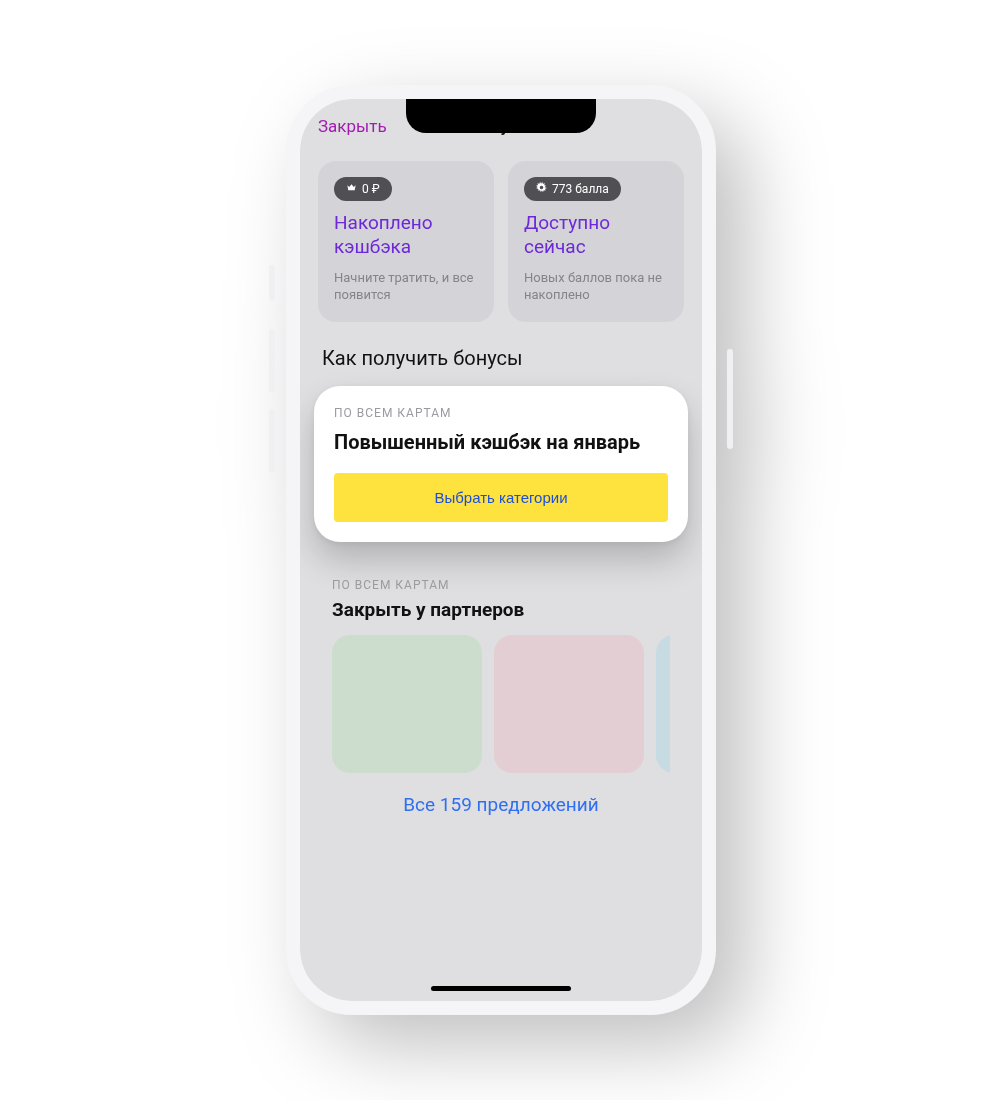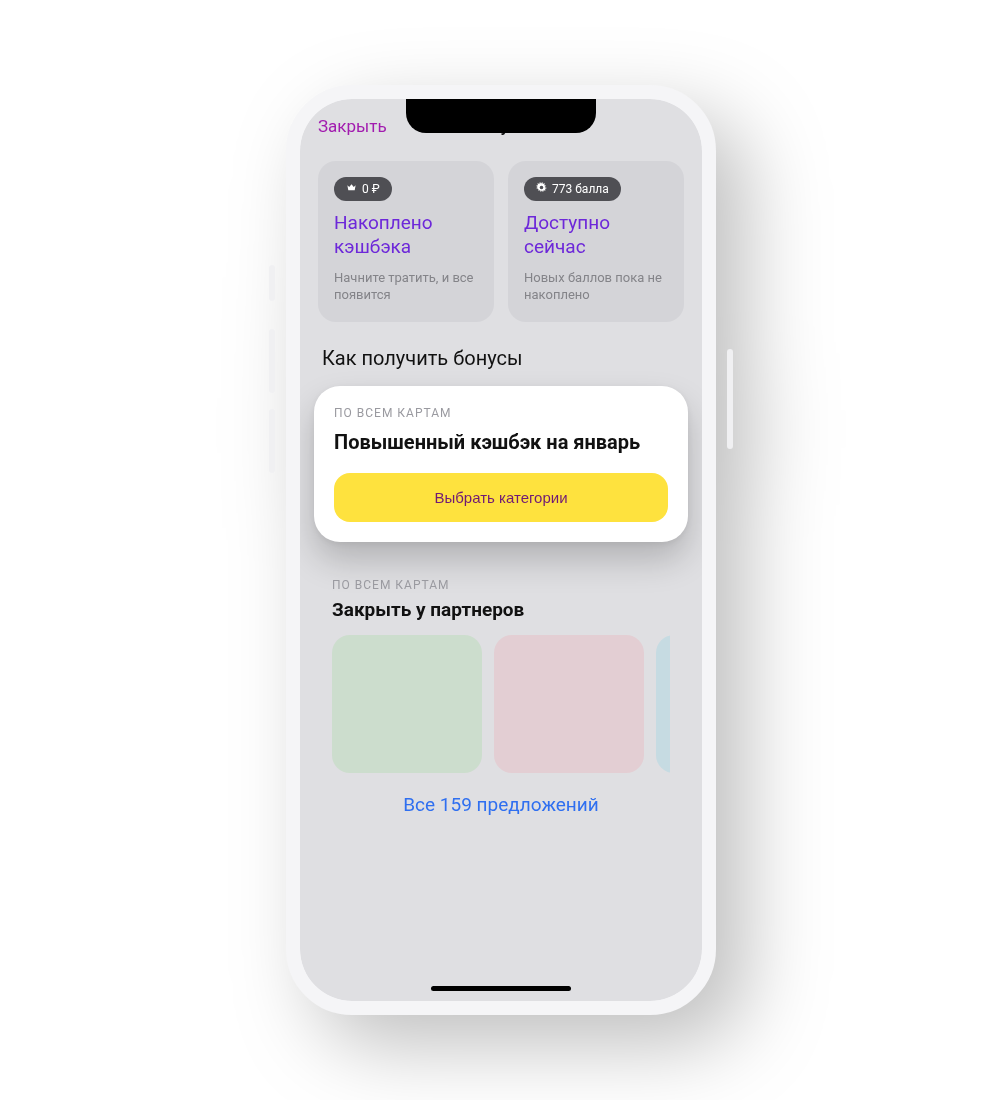--- a/index.html
+++ b/index.html
@@ -129,25 +129,25 @@
     font-size: 20px;
     font-weight: 700;
     color: #111;
     line-height: 1.25;
     margin-bottom: 18px;
   }
   .promo-btn {
     width: 100%;
     background: #fee23e;
     border: none;
-    border-radius: 16px;
+    border-radius: 4px;
     padding: 16px 10px;
     font-size: 15px;
     font-weight: 500;
-    color: #701a75;
+    color: #1d4ed8;
     cursor: pointer;
   }
 
   .partners {
     margin: 0 14px 0 14px;
     border-radius: 22px;
     padding: 18px 18px 16px 18px;
   }
   .partners-eyebrow {
     font-size: 12px;

